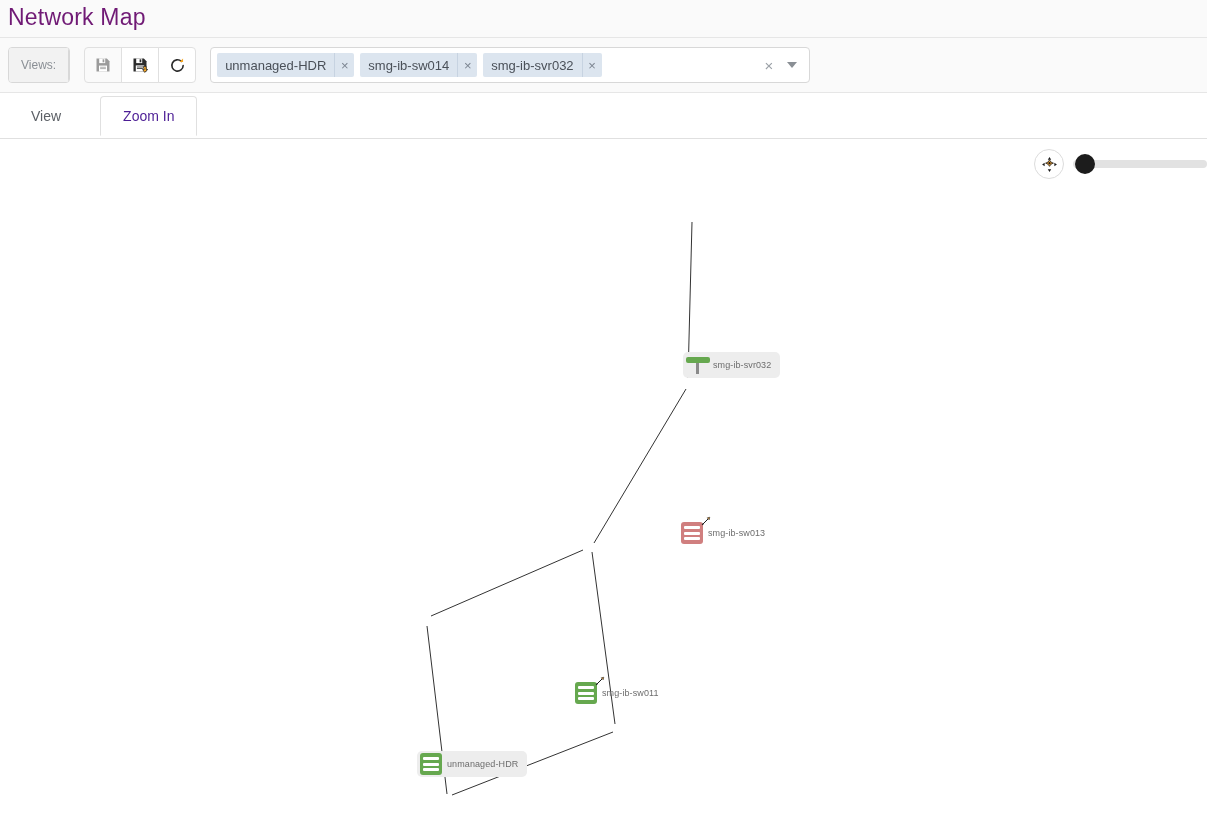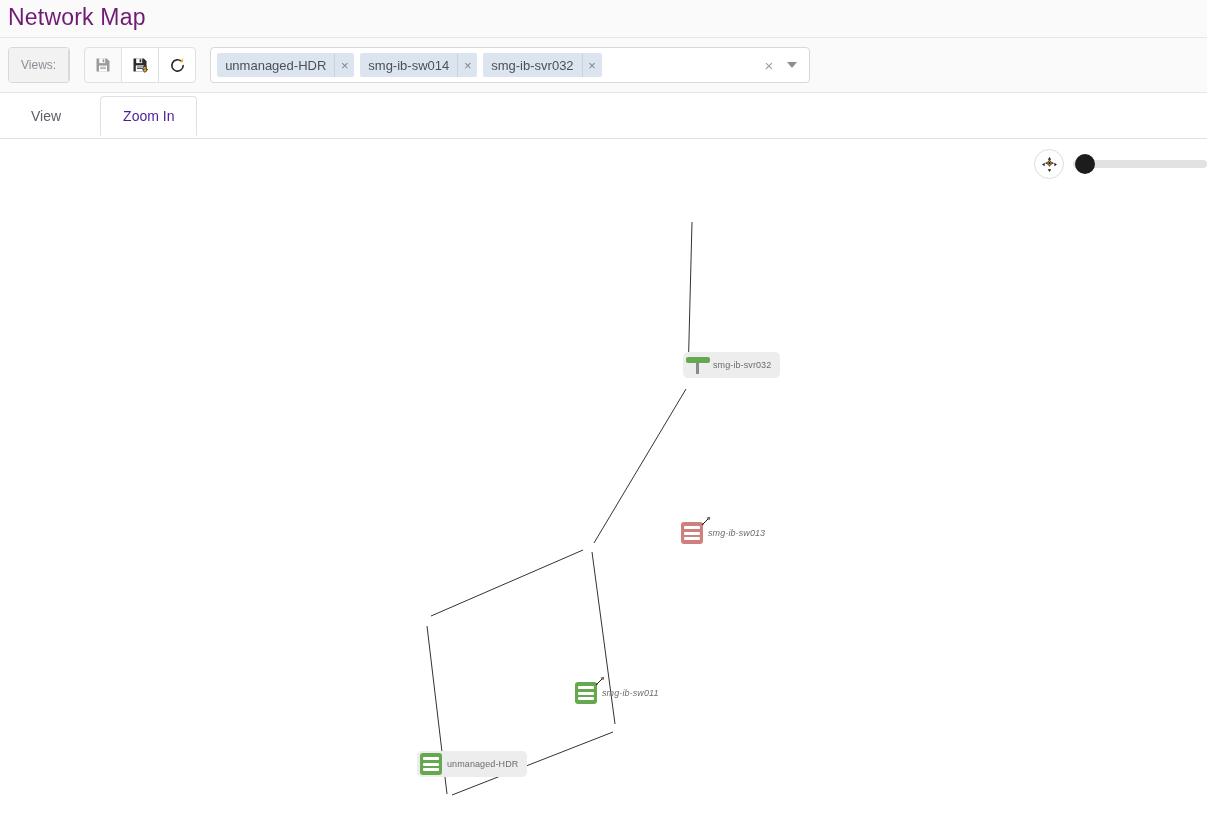--- a/index.html
+++ b/index.html
@@ -224,21 +224,21 @@
   
   .node {
     position: absolute;
     display: flex;
     align-items: center;
     height: 26px;
     background: #ededed;
     border-radius: 5px;
     padding-right: 9px;
   }
-  .node.no-pill { background: transparent; font-style: italic; }
+  .node.no-pill { background: transparent; }
   .node-icon {
     width: 22px; height: 22px;
     margin: 0 3px;
     flex: 0 0 auto;
     position: relative;
   }
   .node-label {
     font-size: 9px;
     color: #6d6d6d;
     white-space: nowrap;

